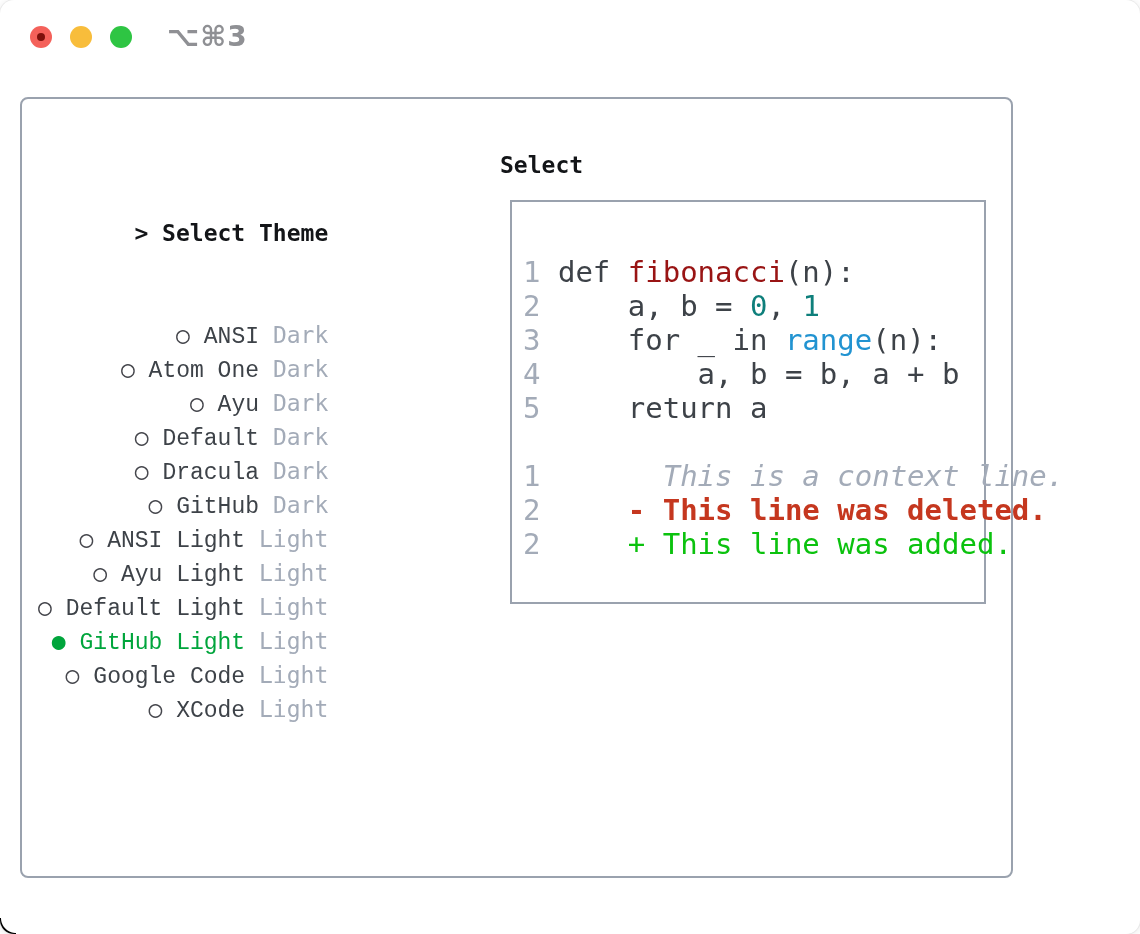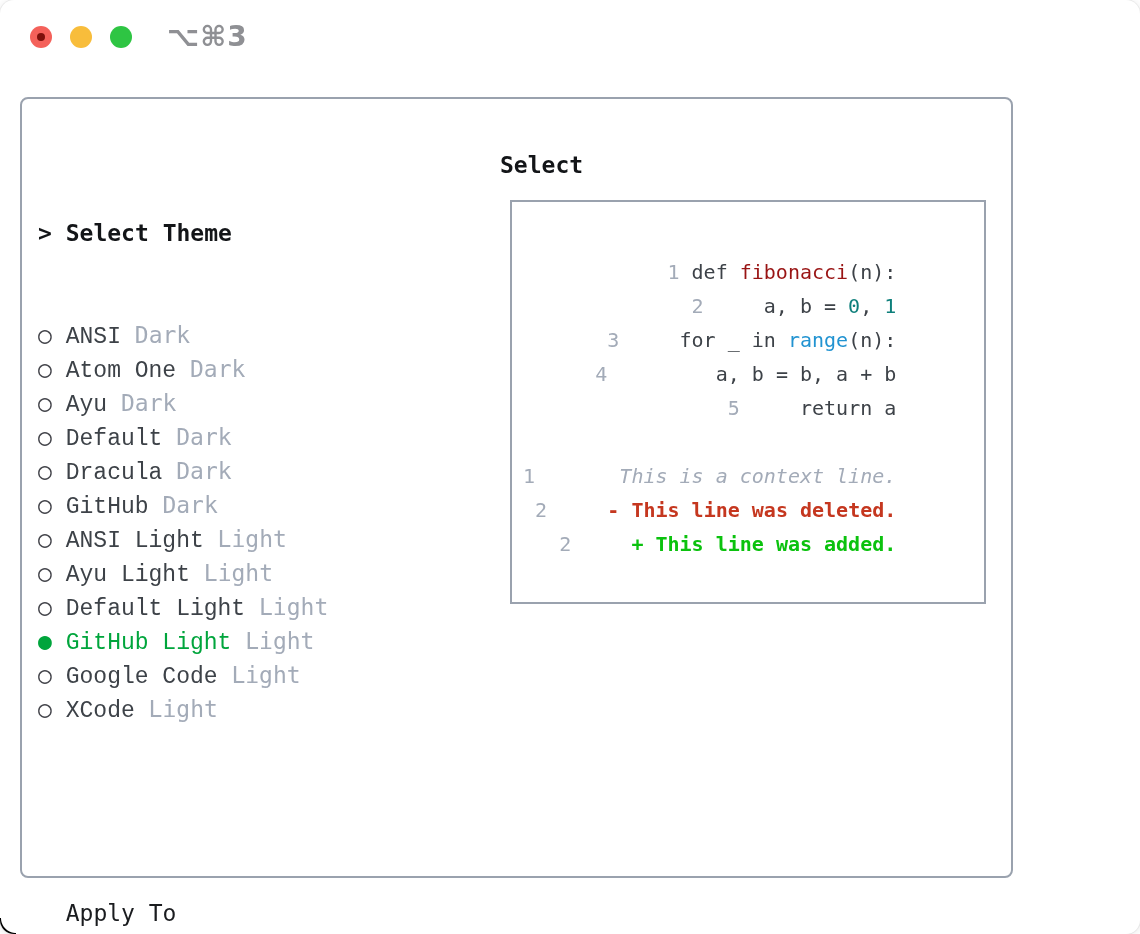--- a/index.html
+++ b/index.html
@@ -39,51 +39,51 @@
   .panel{
     position:absolute;left:20px;top:97px;width:993px;height:781px;
     border:2px solid var(--border-gray);border-radius:8px;box-sizing:border-box;
     background:#fff;
   }
   
   .leftcol{
     position:absolute;left:16px;top:49px;
     font-size:23px;line-height:34px;white-space:pre;color:var(--text-dark);
   }
-  .row{height:34px;}
+  .row{height:34px;text-align:right;}
   .row.header{color:var(--heading-black);font-weight:700;}
   .circle{color:var(--ring-gray);}
   .item.selected .circle{color:var(--selected-green);}
   .tname{color:var(--text-dark);font-family:Liberation Mono, monospace;}
   .item.selected .tname{color:var(--selected-green);}
   .tvariant{color:var(--muted-gray);}
   .spacer{height:34px;}
   .applyhead{padding-left:27.7px;color:#1a1c1f;}
   
   .preview-title{
     position:absolute;left:478px;top:49px;font-size:23px;line-height:34px;
     font-weight:700;color:var(--heading-black);
   }
   .preview-box{
     position:absolute;left:488px;top:101px;width:476px;height:404px;
     border:2px solid var(--border-gray);box-sizing:border-box;background:#fff;
   }
   .code{
     position:absolute;left:11px;top:53px;
-    font-size:20px;line-height:34px;white-space:pre;text-align:right;
+    font-size:29px;line-height:34px;white-space:pre;
   }
   .cline{height:34px;}
   .ln{color:var(--muted-gray);}
   .seg-p{color:var(--text-dark);}
   .seg-fn{color:var(--function-red);}
   .seg-n{color:var(--number-teal);}
   .seg-b{color:var(--builtin-blue);}
   .seg-ctx{color:var(--muted-gray);font-style:italic;}
   .seg-del{color:var(--deleted-red);font-weight:bold;}
-  .seg-add{color:var(--added-green);font-weight:bold;}
+  .seg-add{color:var(--added-green);}
 </style>
 </head>
 <body>
 
 <div class="window">
 
   <div class="titlebar">
     <span class="light red">
         <span class="dot"></span>
       </span>
@@ -91,21 +91,20 @@
     <span class="light green"></span>
     <span class="wintitle">⌥⌘3</span>
   </div>
 
   <div class="panel">
 
     <div class="leftcol">
       <div class="row header"><span>&gt;</span> <span>Select Theme</span></div>
       <div id="theme-items"><div class="row item"><span class="circle">○</span> <span class="tname">ANSI</span> <span class="tvariant">Dark</span></div><div class="row item"><span class="circle">○</span> <span class="tname">Atom One</span> <span class="tvariant">Dark</span></div><div class="row item"><span class="circle">○</span> <span class="tname">Ayu</span> <span class="tvariant">Dark</span></div><div class="row item"><span class="circle">○</span> <span class="tname">Default</span> <span class="tvariant">Dark</span></div><div class="row item"><span class="circle">○</span> <span class="tname">Dracula</span> <span class="tvariant">Dark</span></div><div class="row item"><span class="circle">○</span> <span class="tname">GitHub</span> <span class="tvariant">Dark</span></div><div class="row item"><span class="circle">○</span> <span class="tname">ANSI Light</span> <span class="tvariant">Light</span></div><div class="row item"><span class="circle">○</span> <span class="tname">Ayu Light</span> <span class="tvariant">Light</span></div><div class="row item"><span class="circle">○</span> <span class="tname">Default Light</span> <span class="tvariant">Light</span></div><div class="row item selected"><span class="circle">●</span> <span class="tname">GitHub Light</span> <span class="tvariant">Light</span></div><div class="row item"><span class="circle">○</span> <span class="tname">Google Code</span> <span class="tvariant">Light</span></div><div class="row item"><span class="circle">○</span> <span class="tname">XCode</span> <span class="tvariant">Light</span></div></div>
       <div class="spacer"></div>
-      <div class="row applyhead"><span>Apply To</span></div>
       
       
       
     </div>
 
     <div class="preview-title">Select</div>
 
     <div class="preview-box">
       <div class="code" id="code"><div class="cline"><span class="ln">1 </span><span class="seg-p">def </span><span class="seg-fn">fibonacci</span><span class="seg-p">(n):</span></div><div class="cline"><span class="ln">2 </span><span class="seg-p">    a, b = </span><span class="seg-n">0</span><span class="seg-p">, </span><span class="seg-n">1</span></div><div class="cline"><span class="ln">3 </span><span class="seg-p">    for _ in </span><span class="seg-b">range</span><span class="seg-p">(n):</span></div><div class="cline"><span class="ln">4 </span><span class="seg-p">        a, b = b, a + b</span></div><div class="cline"><span class="ln">5 </span><span class="seg-p">    return a</span></div><div class="cline"><span class="ln">  </span> </div><div class="cline"><span class="ln">1 </span><span class="seg-ctx">      This is a context line.</span></div><div class="cline"><span class="ln">2 </span><span class="seg-del">    - This line was deleted.</span></div><div class="cline"><span class="ln">2 </span><span class="seg-add">    + This line was added.</span></div></div>
     </div>

